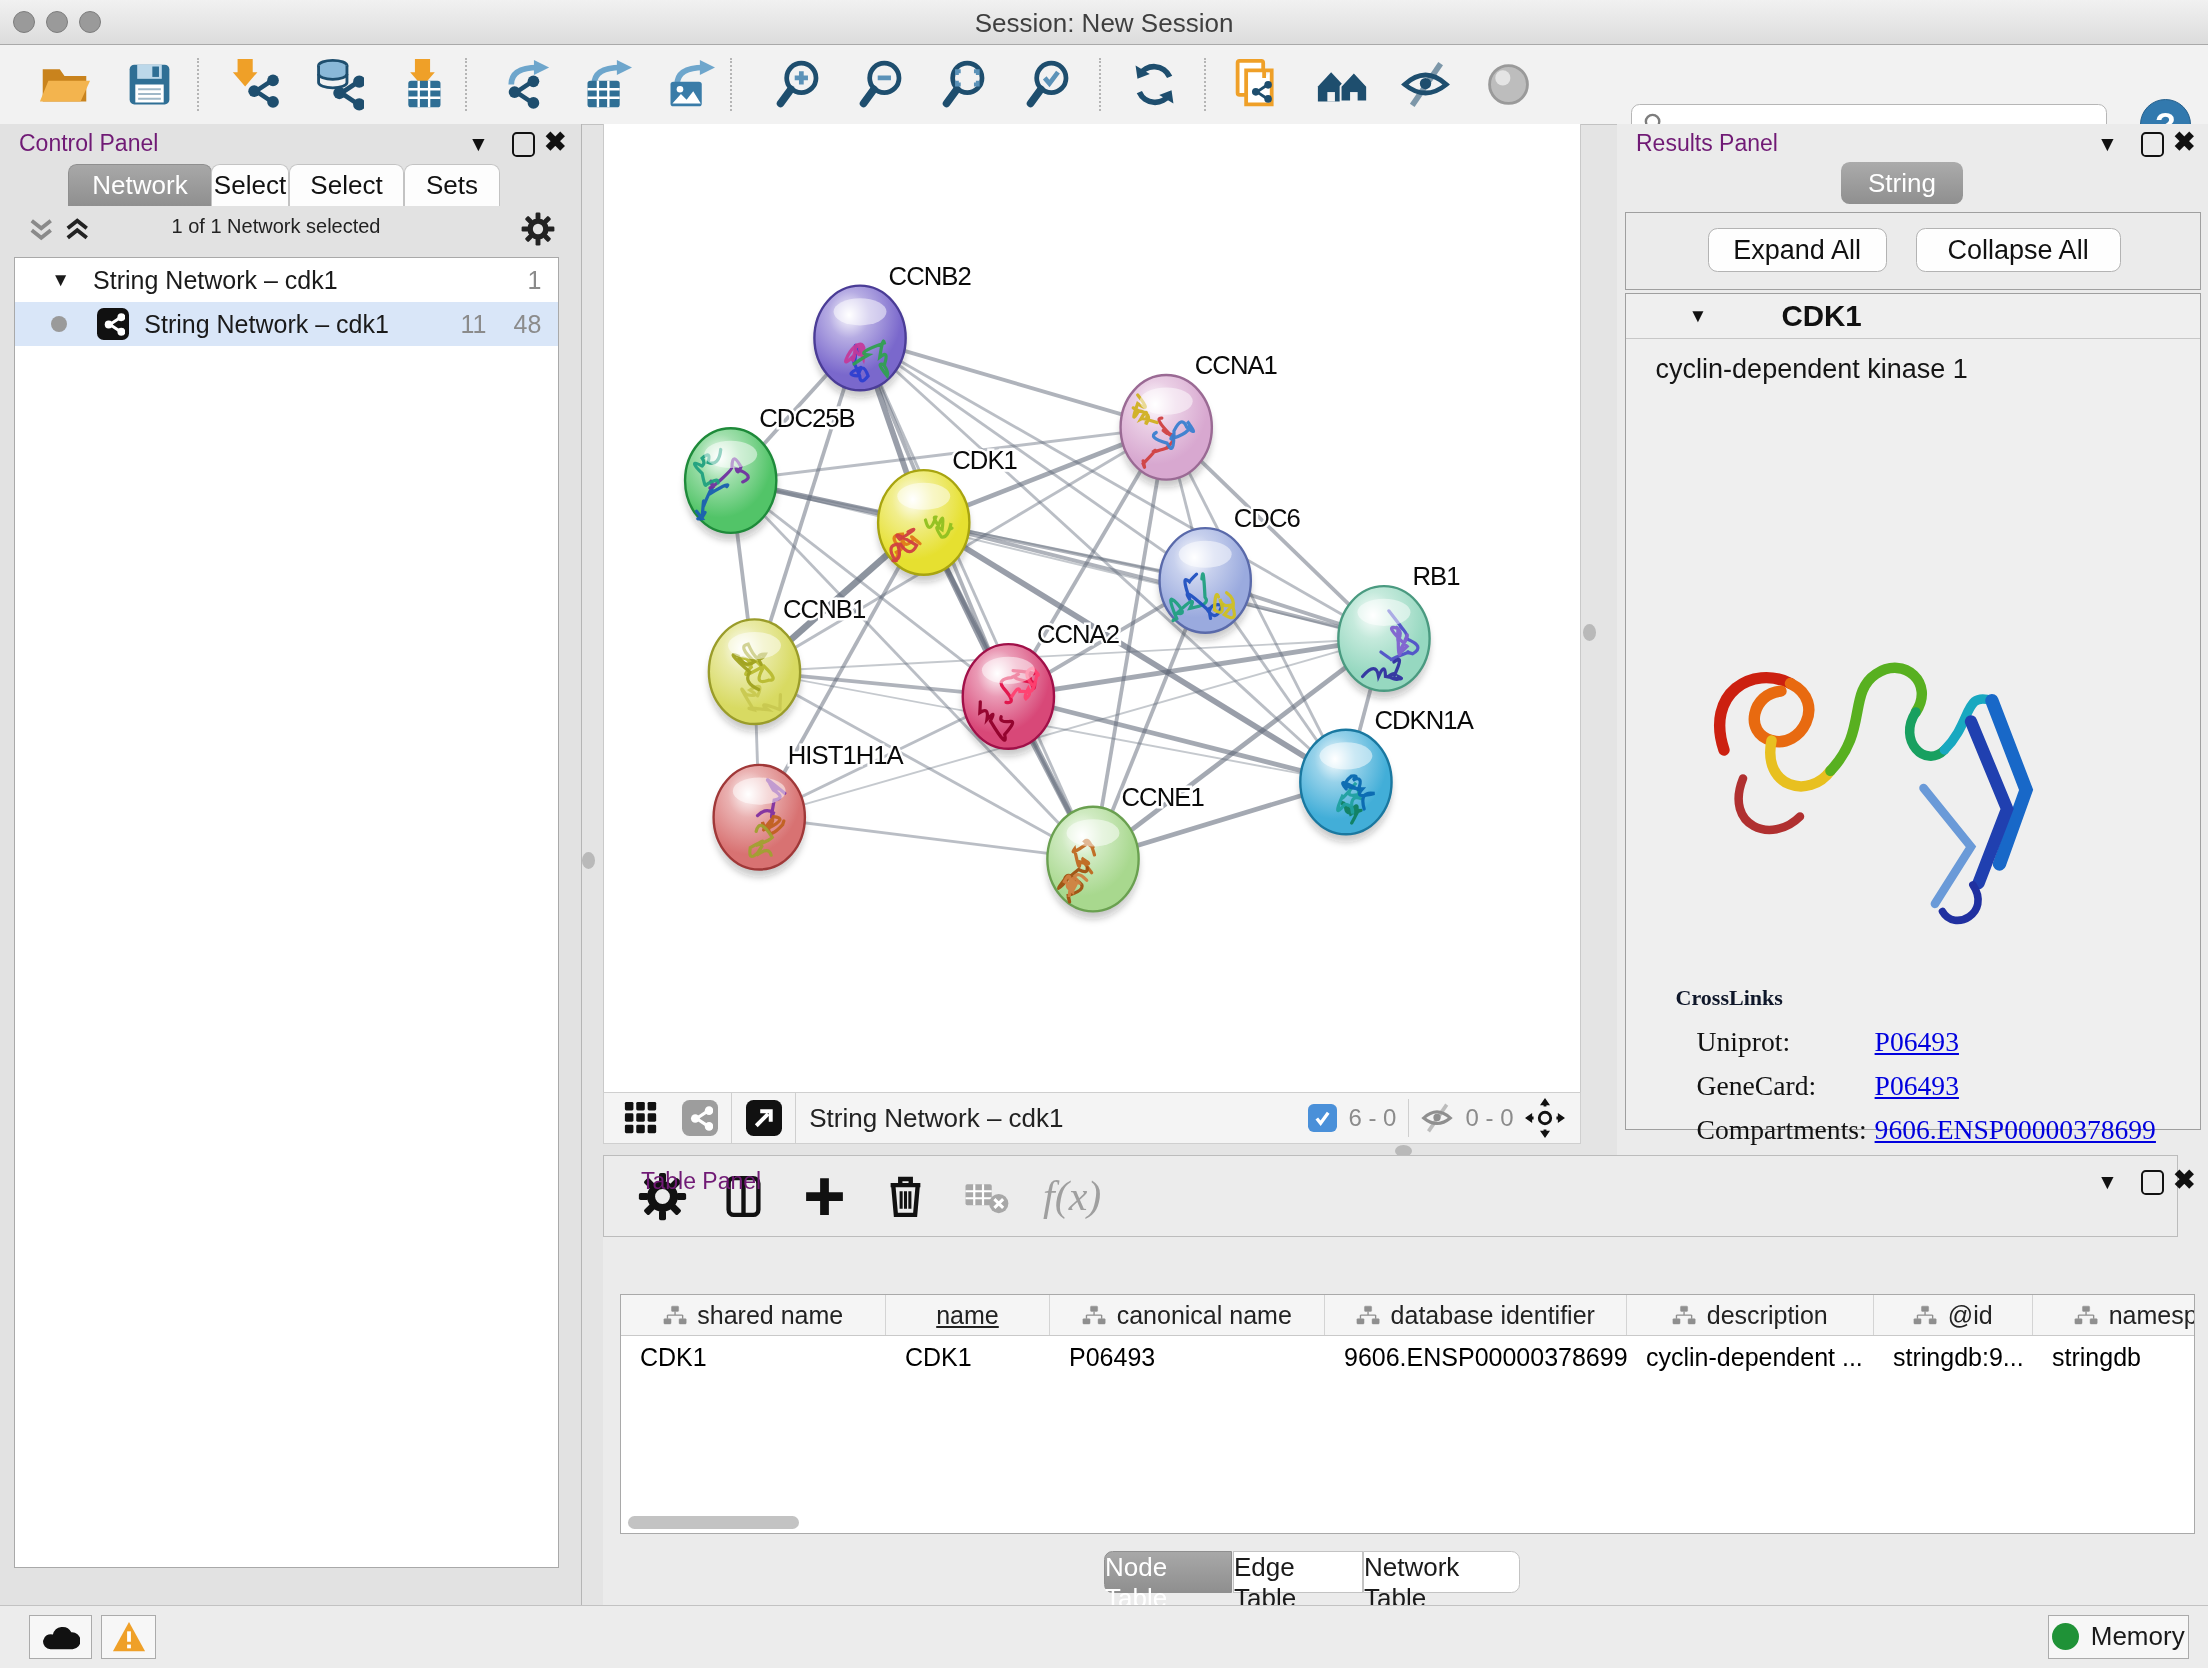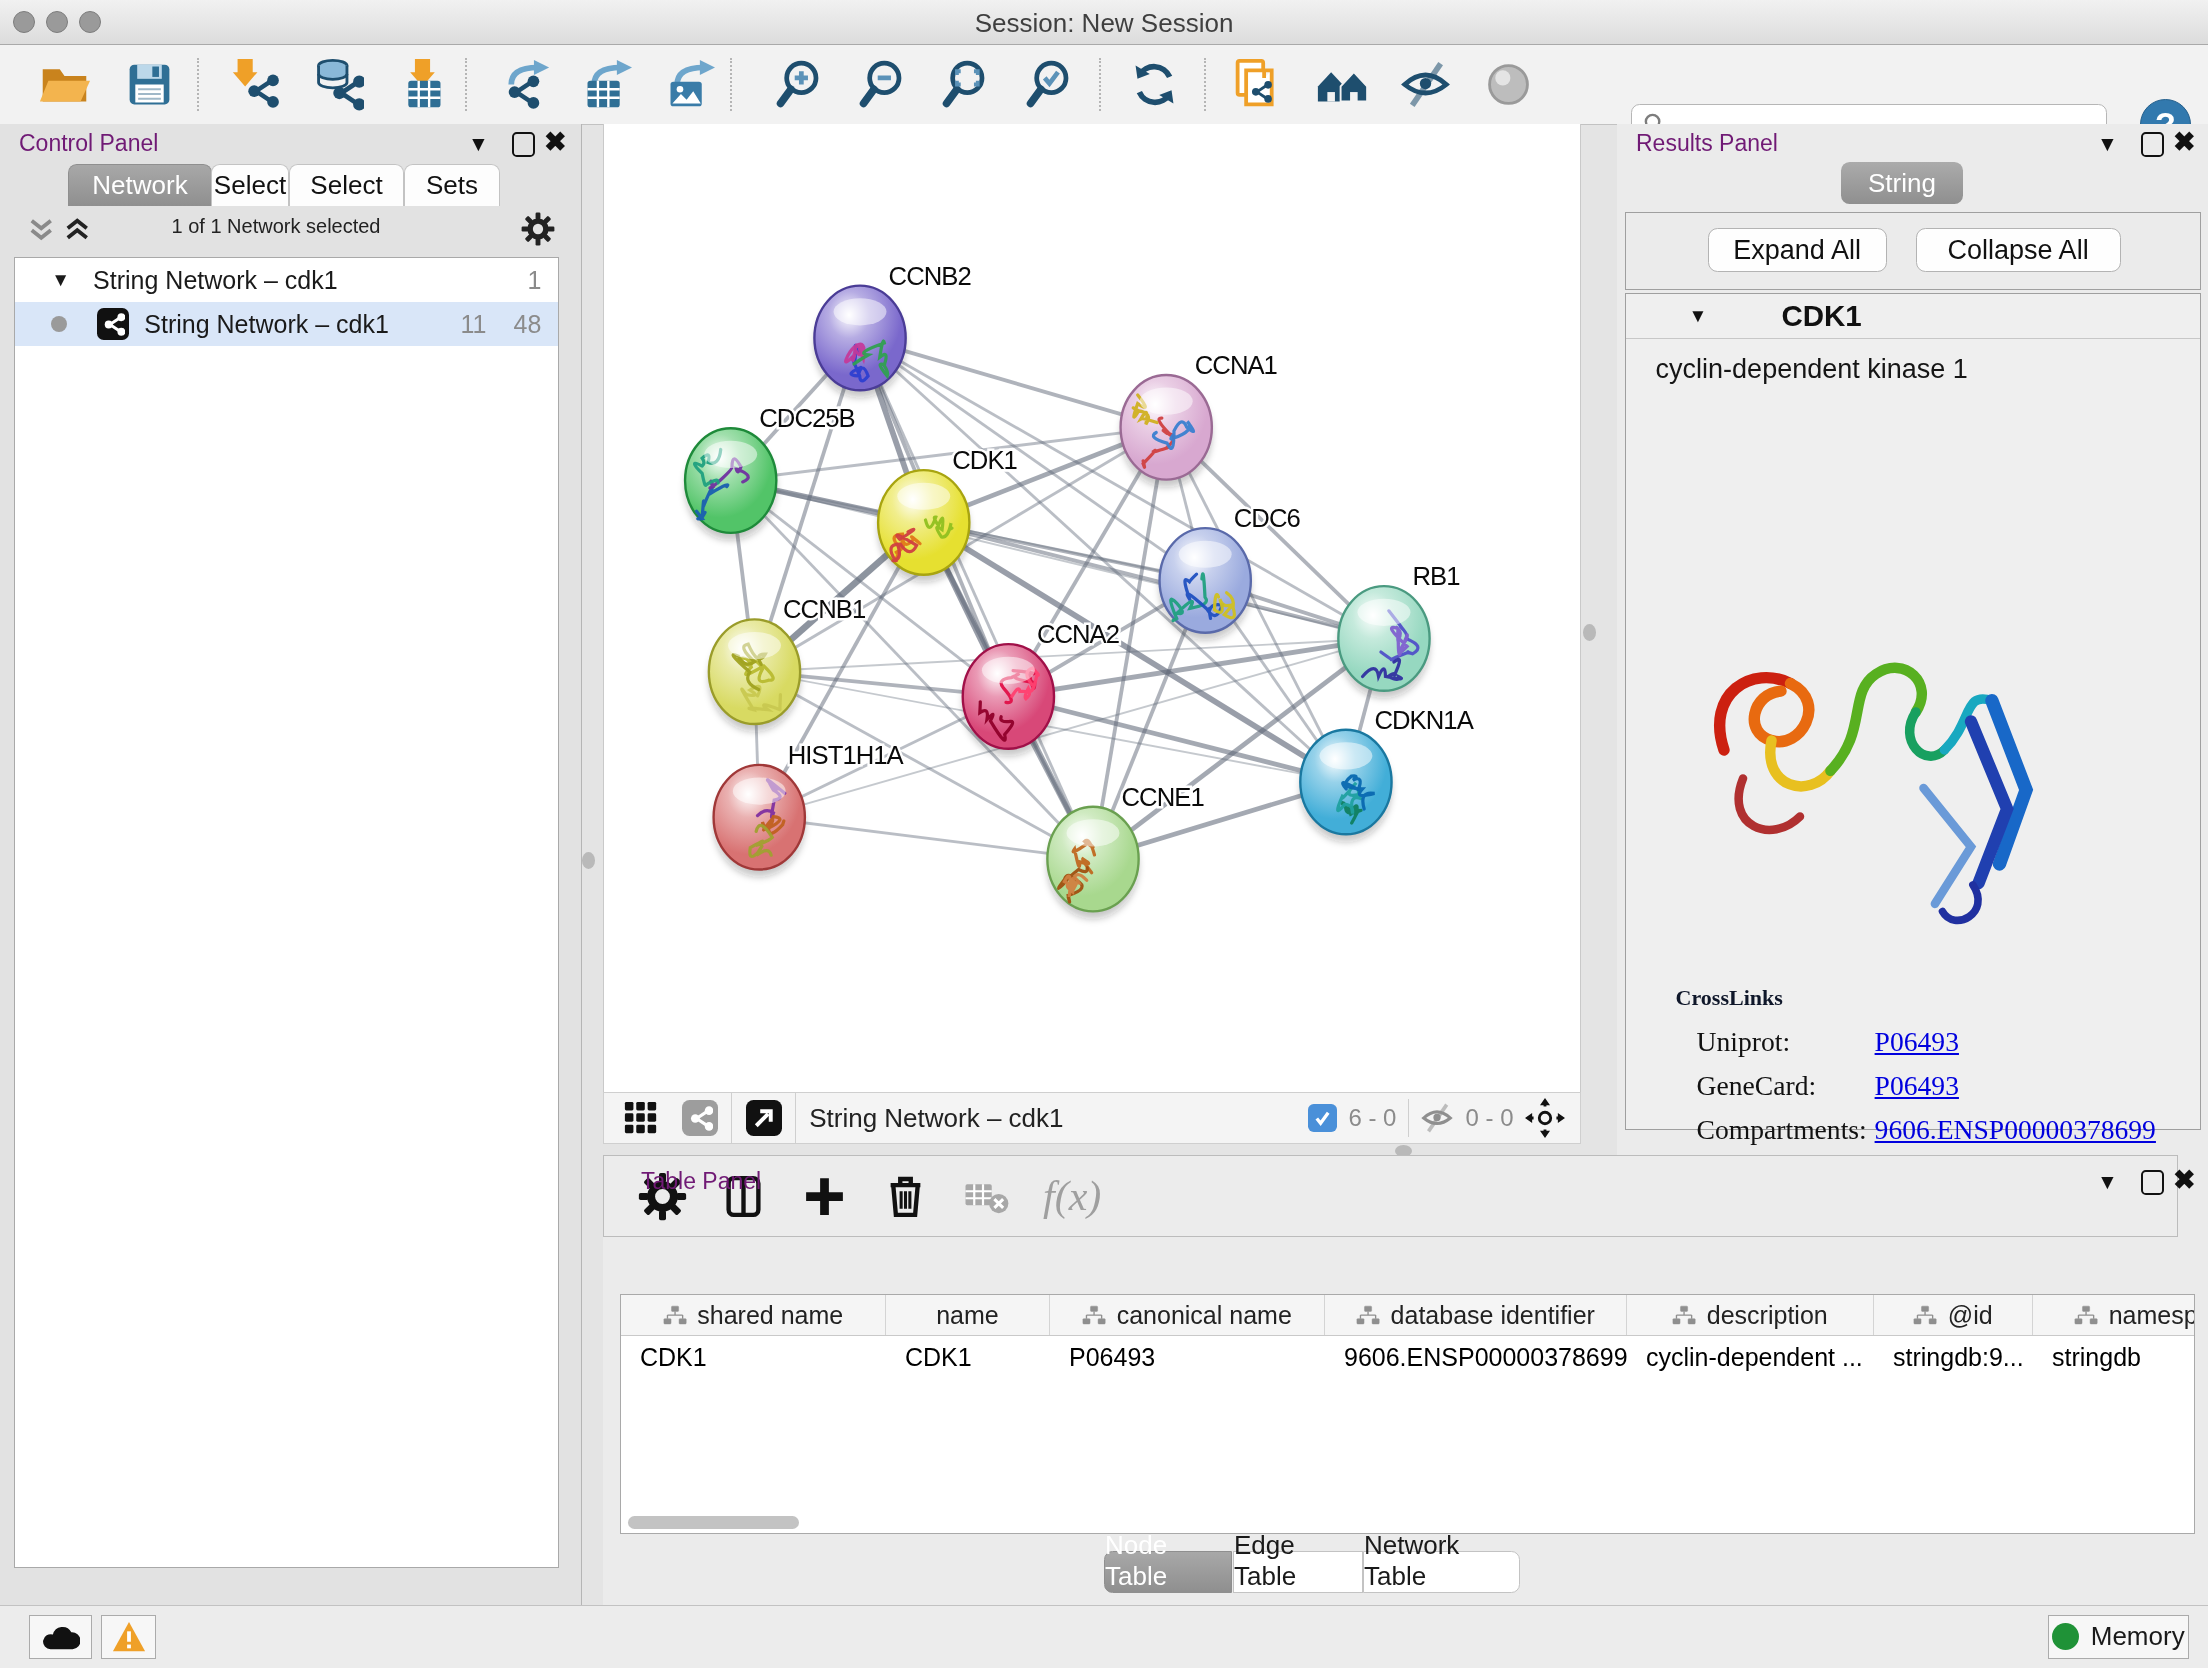--- a/index.html
+++ b/index.html
@@ -76,21 +76,21 @@
   .dim{color:#9f9f9f}
   #tp-table{left:17px;top:139px;width:1575px;height:240px;background:#fff;border:1.9px solid #a9a9a9;
       box-sizing:border-box;overflow:hidden}
   #tp-header{display:flex;height:40px;background:#f5f5f5;border-bottom:1.9px solid #c9c9c9}
   .th{display:flex;align-items:center;justify-content:center;gap:9.5px;font-size:25px;color:#222;
       border-right:1px solid #d4d4d4;box-sizing:border-box;flex:none;white-space:nowrap;overflow:hidden}
   .th svg{width:25px;height:25px;flex:none}
   #tp-row{display:flex;height:42px;align-items:center}
   .td{font-size:25px;color:#000;padding-left:19px;box-sizing:border-box;flex:none;white-space:nowrap;overflow:hidden}
   #tp-scroll{left:25px;top:361px;width:171px;height:13.3px;border-radius:6.7px;background:#c3c3c3}
-  .tp-tab{height:42px;font-size:26px;display:flex;align-items:flex-end;justify-content:center;box-sizing:border-box;
+  .tp-tab{height:42px;font-size:26px;display:flex;align-items:flex-start;justify-content:center;box-sizing:border-box;
       background:#fff;border:1px solid #c3c3c3}
   .tp-tab.active{background:linear-gradient(#a8a8a8,#8f8f8f);color:#fff;border-color:#8f8f8f}
 
   
   #statusbar{left:0;top:1605px;width:2208px;height:74px;background:#ececec;border-top:1.9px solid #c2c2c2;box-sizing:border-box}
   .sb-btn{top:8.6px;height:44px;background:#f7f7f7;border:1.9px solid #ababab;display:flex;align-items:center;justify-content:center;box-sizing:border-box}
 </style>
 </head>
 <body>
 
@@ -769,21 +769,21 @@
   </div>
 
   <div id="tp-table" class="abs">
     <div id="tp-header">
         <div class="th" style="width: 265px;">
           <svg viewBox="0 0 56 46" style="color: rgb(143, 143, 143);">
             <use href="#s-treeicon"></use>
           </svg>
           <span>shared name</span>
         </div>
-        <div class="th" style="width: 164px;">
+        <div class="th" style="width: 164px; text-decoration: underline;">
           <span>name</span>
         </div>
         <div class="th" style="width: 275px;">
           <svg viewBox="0 0 56 46" style="color: rgb(143, 143, 143);">
             <use href="#s-treeicon"></use>
           </svg>
           <span>canonical name</span>
         </div>
         <div class="th" style="width: 302px;">
           <svg viewBox="0 0 56 46" style="color: rgb(143, 143, 143);">

